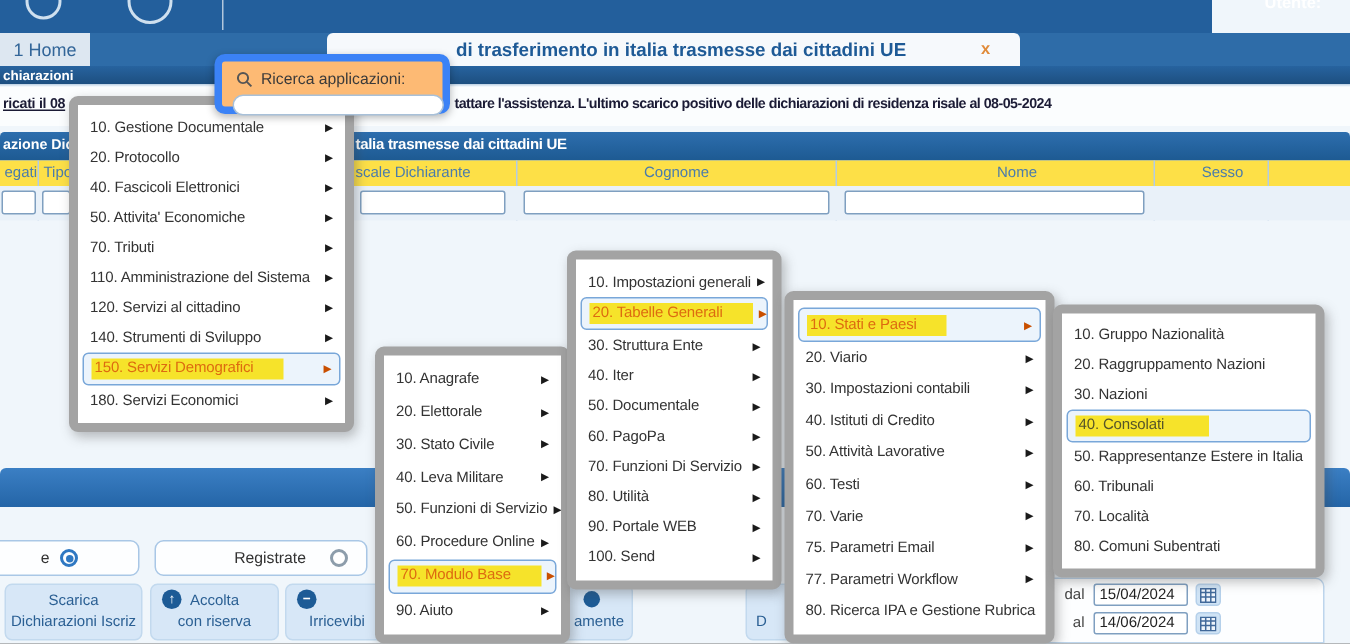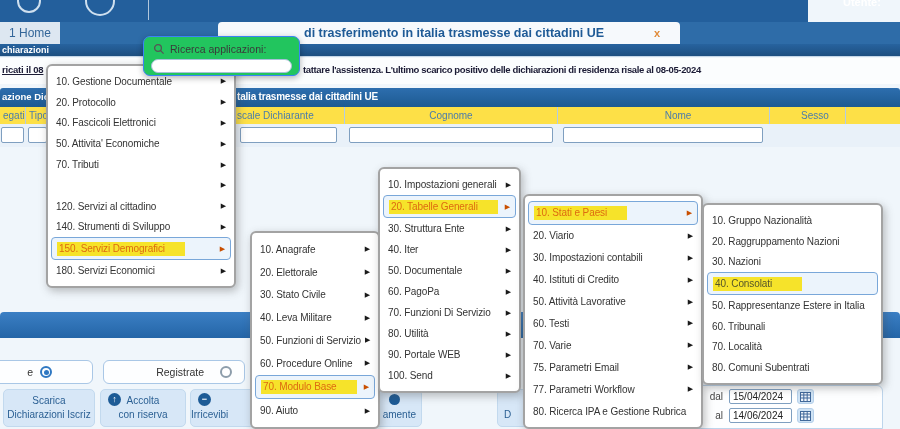--- a/index.html
+++ b/index.html
@@ -71,33 +71,33 @@
 
   .datepanel{position:absolute;left:697px;top:385px;width:186px;height:44px;background:#fdfeff;
              border:1px solid #bdd5ec;border-radius:6px 6px 0 0;}
   .dlabel{position:absolute;width:22px;text-align:right;color:#444;font-size:10px;}
   .dinput{position:absolute;width:63px;height:15px;background:#fff;border:1px solid #7f9fc0;border-radius:2px;
           font-family:"Liberation Sans",sans-serif;font-size:10px;color:#222;padding:0 3px;}
   .calbtn{position:absolute;width:17px;height:15px;background:#cfe3f5;border:1px solid #b5d0ea;border-radius:3px;
           display:flex;align-items:center;justify-content:center;}
 
   
-  .menu{position:absolute;background:#fff;border:2px solid #a3a3a3;border-radius:6px;
+  .menu{position:absolute;background:#fff;border:6px solid #a3a3a3;border-radius:6px;
         box-shadow:2px 3px 8px rgba(70,70,70,.35);padding:5px 0;display:flex;flex-direction:column;overflow:hidden;}
   .mi{flex:1;display:flex;align-items:center;padding:0 8px;font-size:10px;color:#333;
       white-space:nowrap;letter-spacing:-.1px;}
   .mi .ar{margin-left:auto;font-size:7px;color:#1a1a1a;font-family:"DejaVu Sans",sans-serif;padding-left:4px;}
   .mi.hl{margin:0 3px;border:1px solid #79a7d9;border-radius:4px;background:#ecf4fc;padding:0 5px;}
   .mi.hl .ar{color:#c94f00;}
   .yel{background:#f6e32a;color:#dd6b10;padding:1px 20px 2px 2px;}
   .yel.dk{color:#55552a;padding-right:30px;}
 
   
-  .searchpanel{position:absolute;left:143px;top:36px;width:157px;height:40px;background:#22c55e;
-               border:1px solid #3b82f6;border-radius:7px;box-shadow:0 2px 6px rgba(0,0,0,.3);}
+  .searchpanel{position:absolute;left:143px;top:36px;width:157px;height:40px;background:#fdba74;
+               border:5px solid #3b82f6;border-radius:7px;box-shadow:0 2px 6px rgba(0,0,0,.3);}
   .sp-label{position:absolute;left:26px;top:6px;font-size:10.5px;color:#3a3a3a;}
   .sp-input{position:absolute;left:7px;top:22px;width:141px;height:14px;border:1px solid #a8c0d8;
             border-radius:7px;background:#fff;font-family:"Liberation Sans",sans-serif;font-size:10px;padding:0 5px;}
   .sp-mag{position:absolute;left:9px;top:6px;}
 </style>
 </head>
 <body>
 
 <div id="app">
 
@@ -165,21 +165,21 @@
     <div>Scarica</div>
     <div>Dichiarazioni Iscriz</div>
   </div>
   <div class="abtn" style="left:100px;width:86px">
     <span class="ic">↑</span>
     <div>Accolta</div>
     <div>con riserva</div>
   </div>
   <div class="abtn" style="left:190px;width:118px">
     <span class="ic">−</span>
-    <div style="margin-top:14px;text-align:left;padding-left:0">Irricevibi</div>
+    <div style="margin-top:14px;text-align:left;padding-left:15px">Irricevibi</div>
   </div>
   <div class="abtn" style="left:332px;width:90px">
     <span class="icfrag" style="left:56px;top:4px"></span>
     <div style="margin-top:14px;text-align:right;padding-right:5px">amente</div>
   </div>
   <div class="abtn" style="left:497px;width:70px">
     <div style="margin-top:14px;text-align:left;padding-left:6px">D</div>
   </div>
 
   <div class="datepanel">
@@ -222,20 +222,21 @@
       </div>
     <div class="mi">
         <span>50. Attivita' Economiche</span>
         <span class="ar">▶</span>
       </div>
     <div class="mi">
         <span>70. Tributi</span>
         <span class="ar">▶</span>
       </div>
     <div class="mi">
+        <span>110. Amministrazione del Sistema</span>
         <span class="ar">▶</span>
       </div>
     <div class="mi">
         <span>120. Servizi al cittadino</span>
         <span class="ar">▶</span>
       </div>
     <div class="mi">
         <span>140. Strumenti di Sviluppo</span>
         <span class="ar">▶</span>
       </div>

